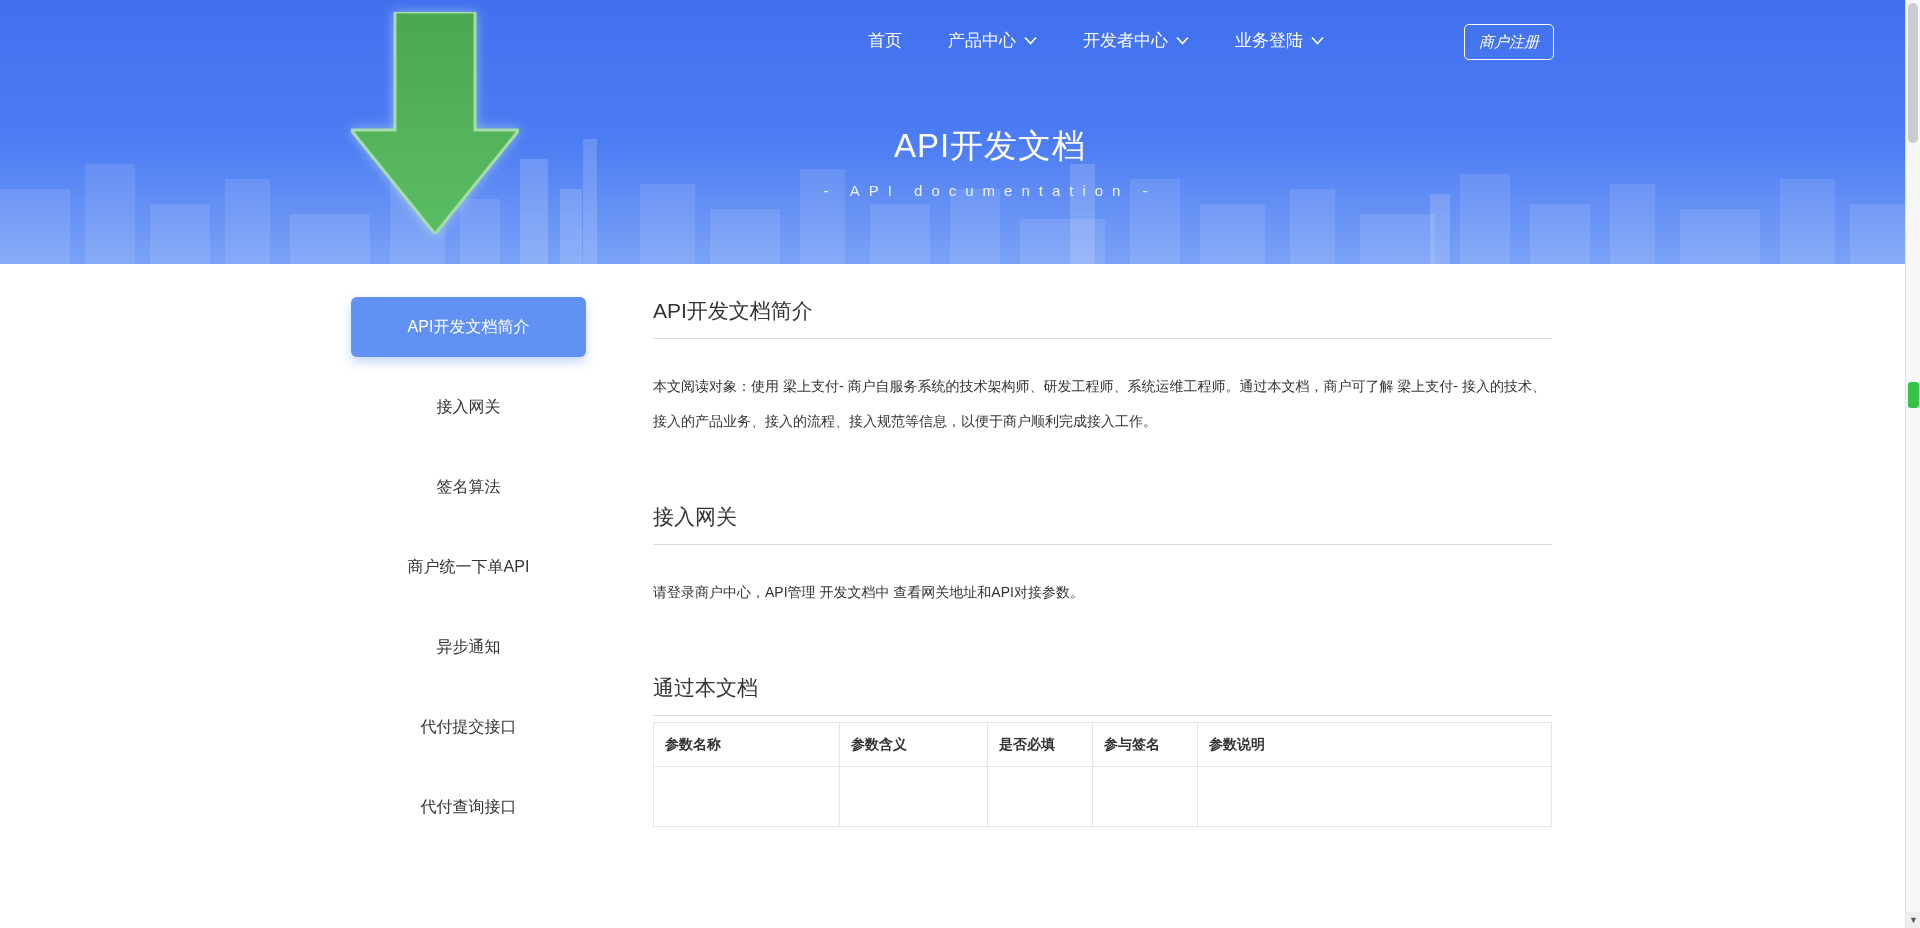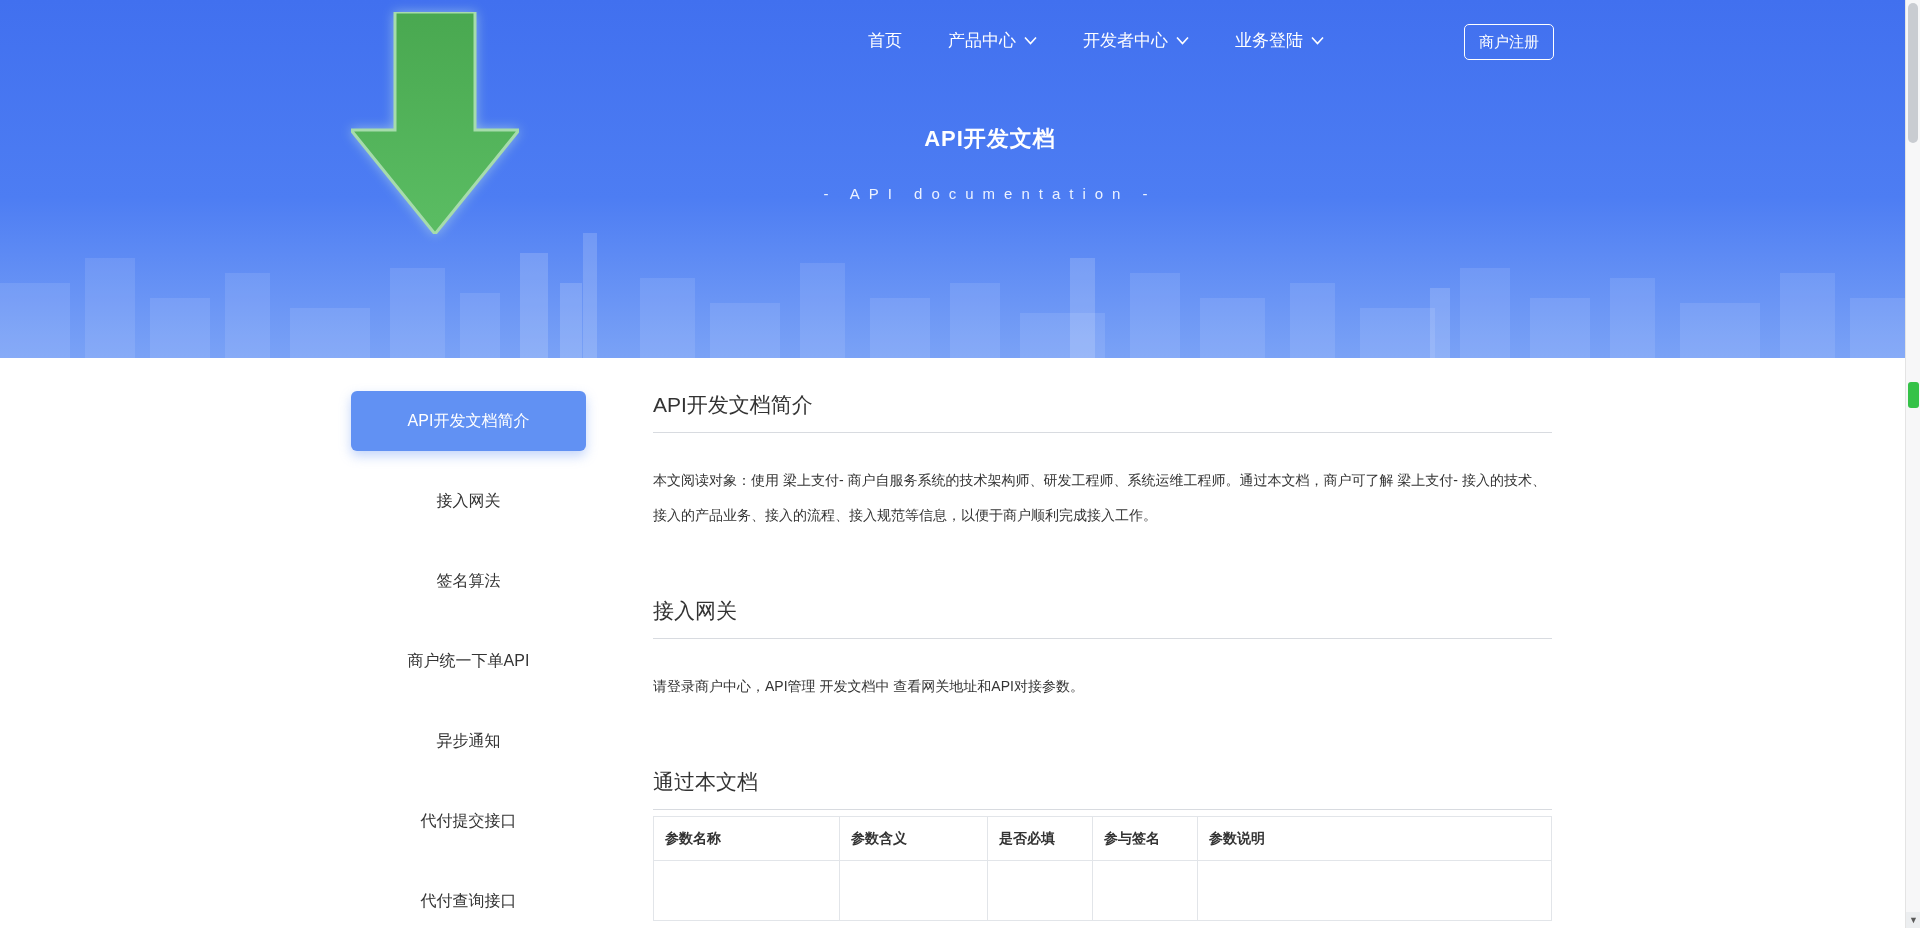--- a/index.html
+++ b/index.html
@@ -1,38 +1,38 @@
 <!DOCTYPE html>
 <html><head>
 <meta charset="utf-8">
 <style>
   * { margin:0; padding:0; box-sizing:border-box; }
   html,body { width:1920px; height:928px; overflow:hidden; background:#fff;
               font-family:"Liberation Sans","DejaVu Sans",sans-serif; }
 
   
-  .hero { position:relative; height:358px;
+  .hero { position:relative; height:264px;
           background:linear-gradient(180deg,#4170ef 0%,#4d7df3 55%,#7aa2f6 100%); }
   .skyline { position:absolute; bottom:0; left:0; width:1905px; height:130px; }
 
   .main-nav { position:absolute; left:868px; top:20px; display:flex; gap:46px; align-items:center; height:40px; }
   .nav-item { color:#fff; font-size:17px; display:flex; align-items:center; gap:8px;
               cursor:pointer; text-decoration:none; white-space:nowrap; }
   .chev { width:13px; height:9px; display:block; }
 
   .register-btn { position:absolute; left:1464px; top:24px; width:90px; height:36px;
                   background:transparent; border:1px solid #fff; border-radius:5px;
-                  color:#fff; font-size:15px; cursor:pointer; }
+                  color:#fff; font-size:15px; cursor:pointer;font-style:italic; }
 
   .green-arrow { position:absolute; left:351px; top:12px; width:168px; height:222px;
                  filter:drop-shadow(0 0 6px rgba(220,255,220,.45)); }
 
   .hero-text { position:absolute; top:124px; left:75px; width:1830px; text-align:center; color:#fff; }
-  .hero-title { font-size:22px; font-weight:700; letter-spacing:1px; }
-  .hero-sub { margin-top:31px; font-size:15px; font-weight:500; letter-spacing:9px; color:#ecf2ff; }
+  .hero-title { font-size:33px; font-weight:400; letter-spacing:1px; }
+  .hero-sub { margin-top:13px; font-size:15px; font-weight:500; letter-spacing:9px; color:#ecf2ff; }
 
   
   .main { display:flex; align-items:flex-start; padding:33px 0 0 351px; background:#fff; }
 
   .sidebar { width:235px; flex:none; }
   .side-item { height:60px; margin-bottom:20px; display:flex; align-items:center; justify-content:center;
                font-size:16px; color:#333; cursor:pointer; }
   .side-item.active { background:#6191f3; color:#fff; border-radius:6px;
                       box-shadow:0 5px 12px rgba(97,145,243,.38); }
 

